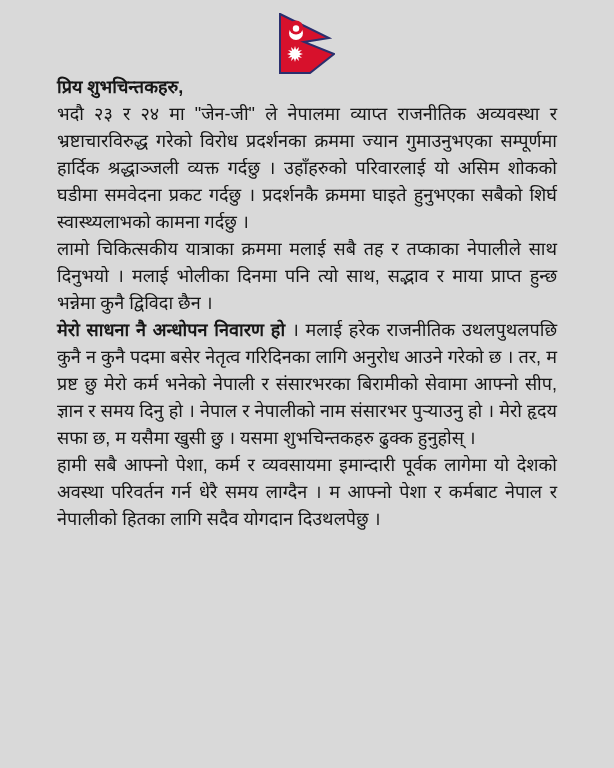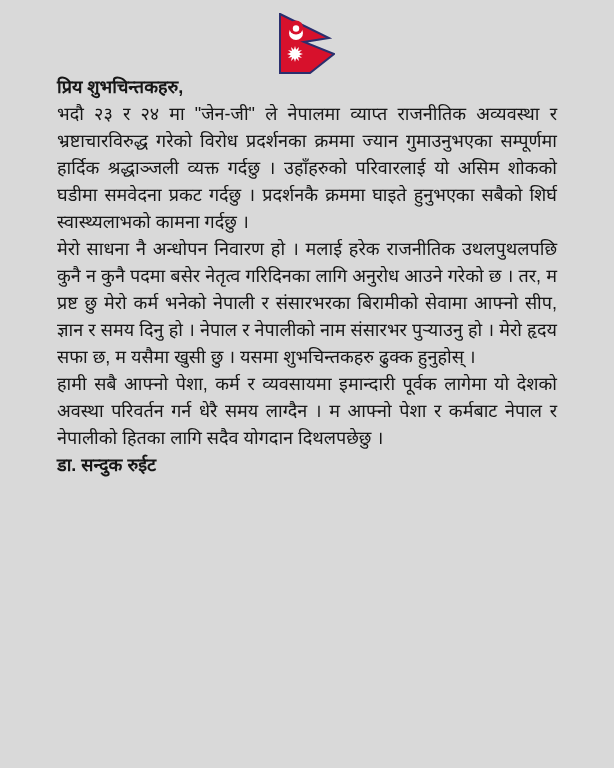--- a/index.html
+++ b/index.html
@@ -25,21 +25,21 @@
     color: #161616;
     font-size: 18px;
     line-height: 27px;
     text-align: justify;
   }
   .letter p { margin: 0; }
   .greeting   { margin-top: 27px; font-weight: 700; }
   .para       { margin-top: 23px; }
   .closing    { margin-top: 15px; font-weight: 700; }
   .signature  { margin-top: 15px; font-weight: 700; }
-  .lead-bold  { font-weight: 400; }
+  .lead-bold  { font-weight: 700; }
 </style>
 </head>
 <body>
 
 <div class="page">
 
   <div class="flag-wrap">
     <svg width="56" height="61" viewBox="0 0 56 61" xmlns="http://www.w3.org/2000/svg">
 
       <path d="M1,1 L50,25 L25,29 L55,41 L31,60 L1,60 Z" fill="#D7112C" stroke="#2A2F6E" stroke-width="2" stroke-linejoin="miter"></path>
@@ -53,23 +53,23 @@
       <polygon fill="#FFFFFF" points="24,41 20.25,42.14 22.93,45 19.11,44.11 20,47.93 17.14,45.25 16,49 14.86,45.25 12,47.93 12.89,44.11 9.07,45 11.75,42.14 8,41 11.75,39.86 9.07,37 12.89,37.89 12,34.07 14.86,36.75 16,33 17.14,36.75 20,34.07 19.11,37.89 22.93,37 20.25,39.86">
       </polygon>
     </svg>
   </div>
 
   <div class="letter">
     <p class="greeting">प्रिय शुभचिन्तकहरु,</p>
 
     <p class="para">भदौ २३ र २४ मा "जेन-जी" ले नेपालमा व्याप्त राजनीतिक अव्यवस्था र भ्रष्टाचारविरुद्ध गरेको विरोध प्रदर्शनका क्रममा ज्यान गुमाउनुभएका सम्पूर्णमा हार्दिक श्रद्धाञ्जली व्यक्त गर्दछु । उहाँहरुको परिवारलाई यो असिम शोकको घडीमा समवेदना प्रकट गर्दछु । प्रदर्शनकै क्रममा घाइते हुनुभएका सबैको शिर्घ स्वास्थ्यलाभको कामना गर्दछु ।</p>
 
+    <p class="para">लामो चिकित्सकीय यात्राका क्रममा मलाई सबै तह र तप्काका नेपालीले साथ दिनुभयो । मलाई भोलीका दिनमा पनि त्यो साथ, सद्भाव र माया प्राप्त हुन्छ भन्नेमा कुनै द्विविदा छैन ।</p>
 
     <p class="para"><strong class="lead-bold">मेरो साधना नै अन्धोपन निवारण हो</strong><span> । मलाई हरेक राजनीतिक उथलपुथलपछि कुनै न कुनै पदमा बसेर नेतृत्व गरिदिनका लागि अनुरोध आउने गरेको छ । तर, म प्रष्ट छु मेरो कर्म भनेको नेपाली र संसारभरका बिरामीको सेवामा आफ्नो सीप, ज्ञान र समय दिनु हो । नेपाल र नेपालीको नाम संसारभर पुऱ्याउनु हो । मेरो हृदय सफा छ, म यसैमा खुसी छु । यसमा शुभचिन्तकहरु ढुक्क हुनुहोस् ।</span></p>
 
-    <p class="para">हामी सबै आफ्नो पेशा, कर्म र व्यवसायमा इमान्दारी पूर्वक लागेमा यो देशको अवस्था परिवर्तन गर्न धेरै समय लाग्दैन । म आफ्नो पेशा र कर्मबाट नेपाल र नेपालीको हितका लागि सदैव योगदान दिथलपछेछु ।</p>
+    <p class="para">हामी सबै आफ्नो पेशा, कर्म र व्यवसायमा इमान्दारी पूर्वक लागेमा यो देशको अवस्था परिवर्तन गर्न धेरै समय लाग्दैन । म आफ्नो पेशा र कर्मबाट नेपाल र नेपालीको हितका लागि सदैव योगदान दिउथलपेछु ।</p>
 
 
 
-    <p class="signature">डा. सन्दुक रुईट</p>
   </div>
 
 </div>
 
 </body></html>

